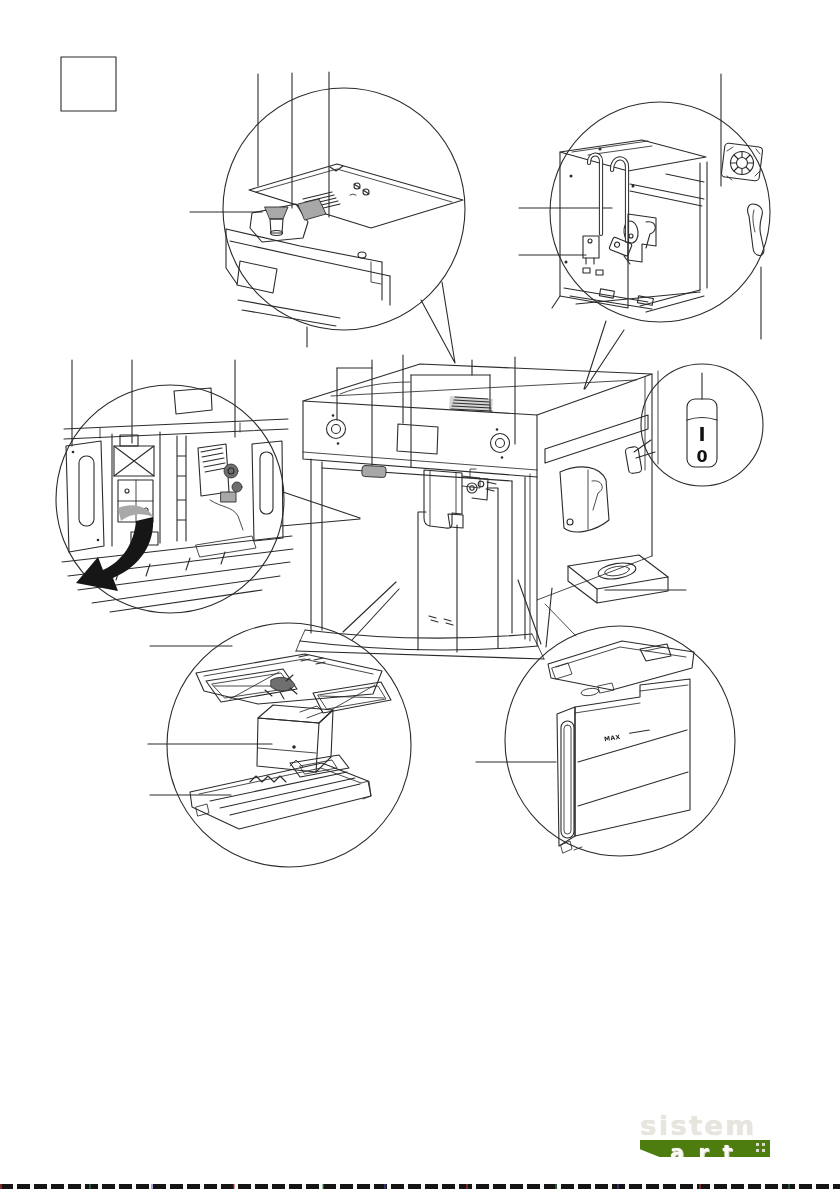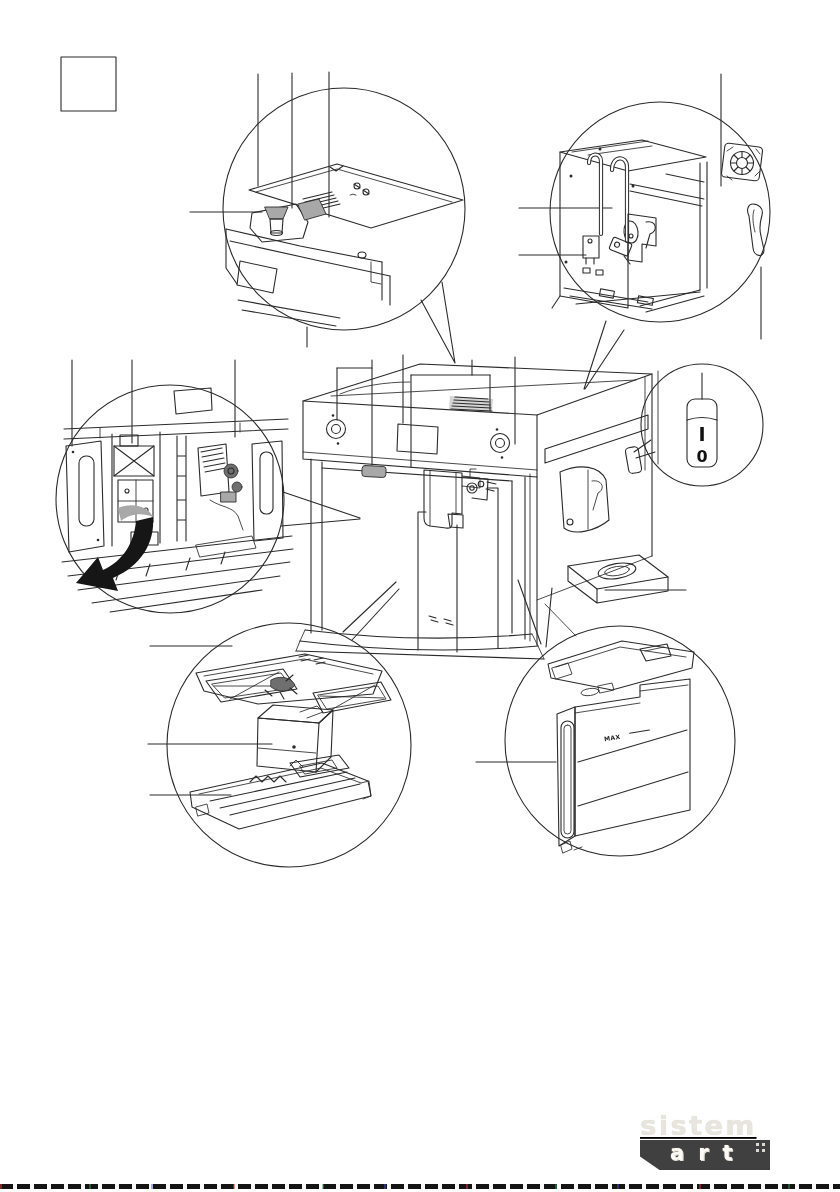--- a/index.html
+++ b/index.html
@@ -17,24 +17,24 @@
   .art .dot{fill:#2b2b2b;stroke:none;}
   .art .shade{fill:#555;stroke:none;opacity:.25;}
   .art .tube{stroke-width:4.2;}
   .art .wht{stroke:#fff;stroke-width:2.2;}
   .art text{stroke:none;}
   .sw-on{font:800 19px "DejaVu Sans",sans-serif;fill:#111;text-anchor:middle;}
   .sw-off{font:800 16px "DejaVu Sans",sans-serif;fill:#111;text-anchor:middle;}
   .max-t{font:600 6px "DejaVu Sans",sans-serif;fill:#222;letter-spacing:.3px;}
 
   
-  .logo{position:absolute;left:640px;top:1114px;width:150px;height:64px;text-decoration:underline;}
+  .logo{position:absolute;left:640px;top:1114px;width:150px;height:64px;}
   .logo-sistem{font-weight:bold;font-size:28px;line-height:1;letter-spacing:2px;
     color:#e7e5de;text-shadow:0 0 1px #d9d7cf;transform:scaleY(.92);transform-origin:left top;}
-  .logo-banner{position:relative;margin-top:-2px;width:130px;height:30px;background:#404040;
+  .logo-banner{position:relative;margin-top:-2px;width:130px;height:17px;background:#4d7c0f;
     clip-path:polygon(0 0,100% 0,100% 100%,15% 100%,0 55%);}
   .logo-art{position:absolute;left:30px;top:1px;font-weight:bold;font-size:21px;
     letter-spacing:14px;color:#fbfaf5;text-shadow:0 0 1px #ccc9c1,1px 1px 0 #e3e1d9;}
   .logo-mark{position:absolute;right:5px;top:3px;width:9px;height:9px;
     background:
       linear-gradient(#dbd9d1,#dbd9d1) 0 0/3px 3px no-repeat,
       linear-gradient(#dbd9d1,#dbd9d1) 6px 0/3px 3px no-repeat,
       linear-gradient(#dbd9d1,#dbd9d1) 0 6px/3px 3px no-repeat,
       linear-gradient(#dbd9d1,#dbd9d1) 6px 6px/3px 3px no-repeat;}
 

